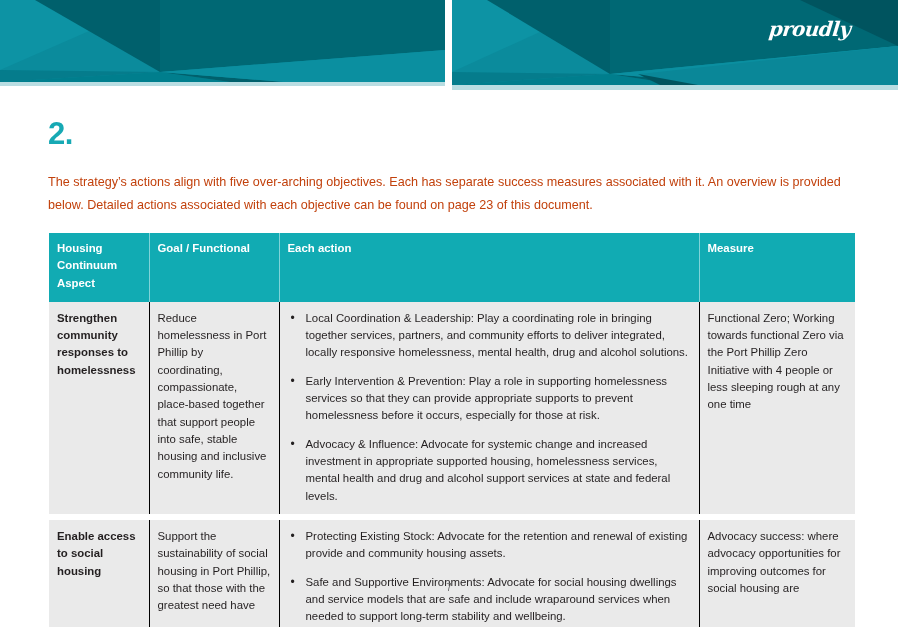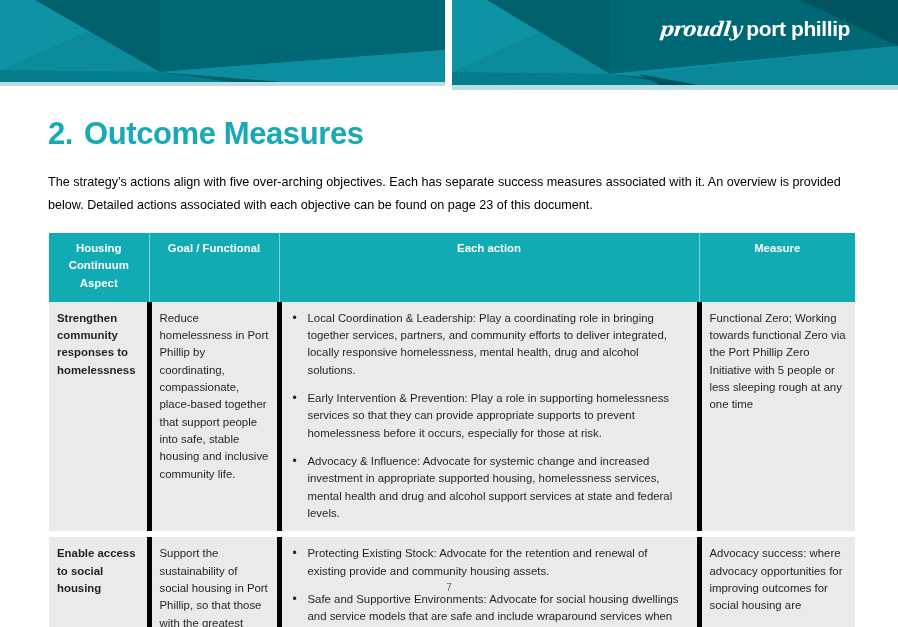--- a/index.html
+++ b/index.html
@@ -68,51 +68,51 @@
     font-size: 31px;
     letter-spacing: -0.4px;
   }
   .title-num { width: 36px; flex: none; }
   .title-text { }
 
   .intro {
     margin: 19px 48px 0 48px;
     font-size: 12.6px;
     line-height: 1.85;
-    color: #000000;
+    color: #c2410c;
   }
 
   
   table.measures {
     margin: 15px 0 0 49px;
     width: 806px;
     border-collapse: collapse;
     table-layout: fixed;
   }
   table.measures thead th {
     background: #11abb3;
     color: #ffffff;
     font-weight: 700;
     font-size: 11.4px;
     line-height: 1.55;
-    text-align: center;
+    text-align: left;
     vertical-align: top;
     padding: 7px 8px 9px 8px;
     border-right: 1px solid #7fd3d8;
   }
   table.measures thead th:last-child { border-right: none; }
 
   table.measures tbody td {
     background: #eaeaea;
     vertical-align: top;
     font-size: 11.4px;
     line-height: 1.52;
     padding: 8px 8px 9px 8px;
     color: #231f20;
-    border-right: 5px solid #000000;
+    border-right: 1px solid #000000;
   }
   table.measures tbody td:last-child { border-right: none; }
   table.measures tbody tr.spacer td {
     background: #ffffff;
     height: 6px;
     padding: 0;
     border: none;
   }
 
   td.c-aspect { font-weight: 700; }
@@ -176,29 +176,27 @@
     <polygon points="452,85 610,74 680,85" fill="#007e8d"></polygon>
     <polygon points="610,74 680,85 740,85" fill="#00606c"></polygon>
     <polygon points="610,74 740,85 898,85 898,46" fill="#0b8fa0"></polygon>
     <polygon points="640,74 898,46 898,85 660,85" fill="#0a8798"></polygon>
     <polygon points="638,74 660,85 698,85" fill="#00545f"></polygon>
     <polygon points="452,85 898,85 898,90 452,90" fill="#b9dde2"></polygon>
   </svg>
 
   <div class="logo-wrap">
     <span class="logo-script">proudly</span>
-    <span class="logo-bold">port phillip</span>
   </div>
 </div>
 
 <div class="page">
 
   <div class="title-row">
     <span class="title-num">2.</span>
-    <span class="title-text">Outcome Measures</span>
   </div>
 
   <p class="intro">The strategy’s actions align with five over-arching objectives. Each has separate success measures associated with it. An overview is provided below. Detailed actions associated with each objective can be found on page 23 of this document.</p>
 
   <table class="measures">
     <colgroup>
       <col style="width:100px">
       <col style="width:130px">
       <col style="width:420px">
       <col style="width:156px">
@@ -215,21 +213,21 @@
       <tr>
         <td class="c-aspect">Strengthen community responses to homelessness</td>
         <td class="c-goal">Reduce homelessness in Port Phillip by coordinating, compassionate, place-based together that support people into safe, stable housing and inclusive community life.</td>
         <td class="c-action">
           <ul class="bullets">
             <li>Local Coordination &amp; Leadership: Play a coordinating role in bringing together services, partners, and community efforts to deliver integrated, locally responsive homelessness, mental health, drug and alcohol solutions.</li>
             <li>Early Intervention &amp; Prevention: Play a role in supporting homelessness services so that they can provide appropriate supports to prevent homelessness before it occurs, especially for those at risk.</li>
             <li>Advocacy &amp; Influence: Advocate for systemic change and increased investment in appropriate supported housing, homelessness services, mental health and drug and alcohol support services at state and federal levels.</li>
           </ul>
         </td>
-        <td class="c-measure">Functional Zero; Working towards functional Zero via the Port Phillip Zero Initiative with 5 people or less sleeping rough at any one time</td>
+        <td class="c-measure">Functional Zero; Working towards functional Zero via the Port Phillip Zero Initiative with 4 people or less sleeping rough at any one time</td>
       </tr>
       <tr class="spacer">
         <td></td>
         <td></td>
         <td></td>
         <td></td>
       </tr>
       <tr>
         <td class="c-aspect">Enable access to social housing</td>
         <td class="c-goal">Support the sustainability of social housing in Port Phillip, so that those with the greatest need have</td>

